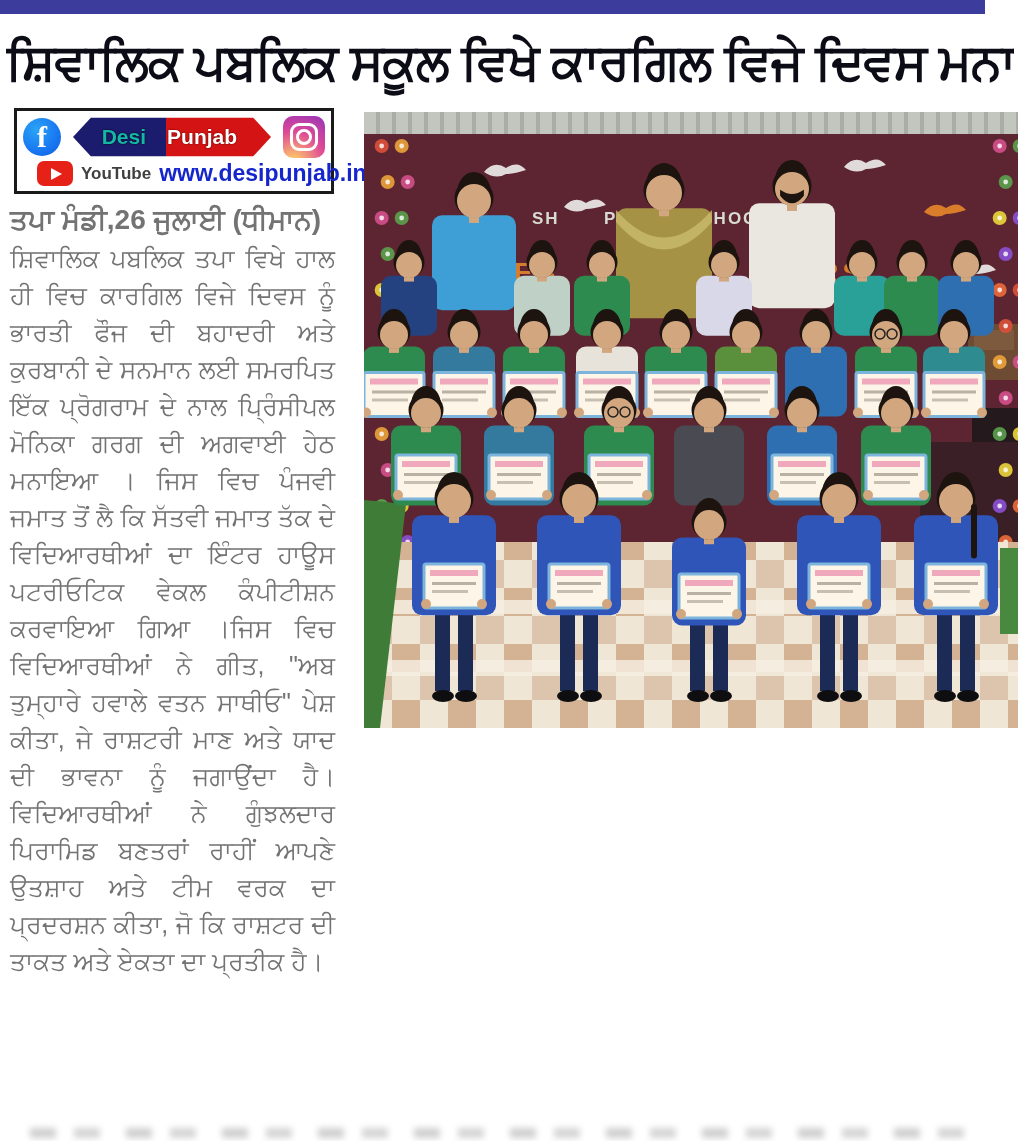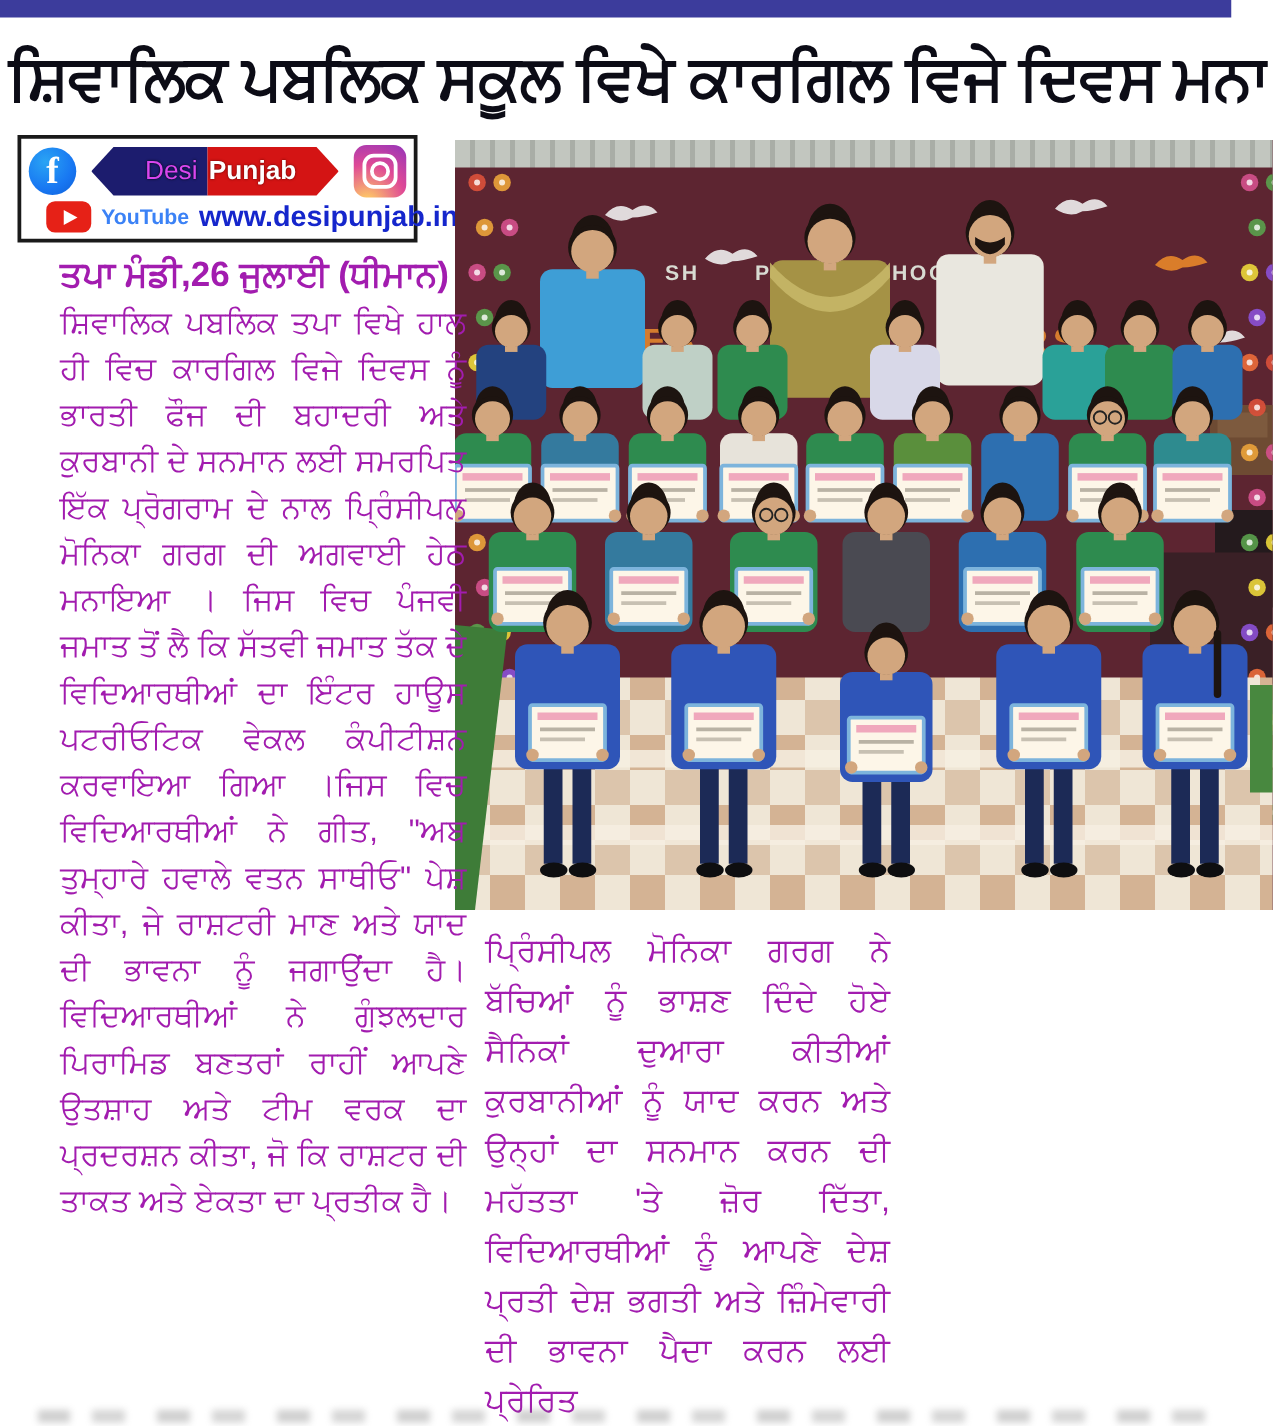--- a/index.html
+++ b/index.html
@@ -36,48 +36,48 @@
     color:#fff;font-weight:bold;font-size:30px;line-height:38px;text-align:center;
     font-family:"Liberation Serif",serif;
   }
   .dp-logo{
     position:relative;width:198px;height:44px;
     clip-path:polygon(0% 50%,9% 6%,91% 6%,100% 50%,91% 94%,9% 94%);
     display:flex;
   }
   .dp-left{width:47%;height:100%;background:#1c1c6e;display:flex;align-items:center;justify-content:flex-end;}
   .dp-right{width:53%;height:100%;background:#d41414;display:flex;align-items:center;justify-content:flex-start;}
-  .dp-left span{color:#d946ef;font-weight:normal;font-size:21px;padding-right:8px;text-shadow:0 0 2px #000;}
+  .dp-left span{color:#14b8a6;font-weight:bold;font-size:21px;padding-right:20px;text-shadow:0 0 2px #000;}
   .dp-right span{color:#fff;font-weight:bold;font-size:21px;padding-left:1px;text-shadow:0 0 2px #500;}
   .ig-icon{
     width:42px;height:42px;border-radius:10px;position:relative;
     background:radial-gradient(circle at 25% 110%,#fdc468 8%,#df4996 55%,#9b36b7 95%);
   }
   .ig-icon::before{
     content:"";position:absolute;inset:7px;border:3px solid #fff;border-radius:9px;
   }
   .ig-icon::after{
     content:"";position:absolute;left:13px;top:13px;width:10px;height:10px;
     border:3px solid #fff;border-radius:50%;
   }
   .yt-icon{
     width:36px;height:25px;border-radius:7px;background:#e62117;position:relative;flex:none;
   }
   .yt-icon::after{
     content:"";position:absolute;left:14px;top:6.5px;
     border-left:11px solid #fff;border-top:6px solid transparent;border-bottom:6px solid transparent;
   }
-  .yt-label{font-size:17px;font-weight:bold;color:#3b82f6;letter-spacing:0;}
+  .yt-label{font-size:17px;font-weight:bold;color:#404040;letter-spacing:0;}
   .site-url{font-size:23px;font-weight:bold;color:#1526cc;letter-spacing:0;}
 
   
   .photo-frame{position:absolute;left:364px;top:112px;width:662px;height:616px;background:#5d2531;overflow:hidden;}
 
   
-  .col{position:absolute;color:#a21caf;text-align:justify;margin-left:38px;}
+  .col{position:absolute;color:#737373;text-align:justify;}
   .col-left{left:10px;top:200px;width:325px;font-size:25px;line-height:37px;}
   .dateline{font-weight:bold;font-size:28px;line-height:40px;text-align:left;white-space:nowrap;}
   .col-mid{left:350px;top:740px;width:324px;font-size:26px;line-height:40px;}
   .col-right{left:686px;top:740px;width:322px;font-size:26px;line-height:40px;}
 
   
   .bottom-blur{
     position:absolute;left:30px;top:1128px;width:940px;height:10px;opacity:.35;
     background:repeating-linear-gradient(90deg,#777 0 26px,transparent 26px 44px,#888 44px 70px,transparent 70px 96px);
     filter:blur(3px);
@@ -635,19 +635,16 @@
           </g>
         </g>
     </svg>
   </div>
 
   <div class="col col-left">
     <div class="dateline">ਤਪਾ ਮੰਡੀ,26 ਜੁਲਾਈ (ਧੀਮਾਨ)</div>
     <span>ਸ਼ਿਵਾਲਿਕ ਪਬਲਿਕ ਤਪਾ ਵਿਖੇ ਹਾਲ ਹੀ ਵਿਚ ਕਾਰਗਿਲ ਵਿਜੇ ਦਿਵਸ ਨੂੰ ਭਾਰਤੀ ਫੌਜ ਦੀ ਬਹਾਦਰੀ ਅਤੇ ਕੁਰਬਾਨੀ ਦੇ ਸਨਮਾਨ ਲਈ ਸਮਰਪਿਤ ਇੱਕ ਪ੍ਰੋਗਰਾਮ ਦੇ ਨਾਲ ਪ੍ਰਿੰਸੀਪਲ ਮੋਨਿਕਾ ਗਰਗ ਦੀ ਅਗਵਾਈ ਹੇਠ ਮਨਾਇਆ । ਜਿਸ ਵਿਚ ਪੰਜਵੀ ਜਮਾਤ ਤੋਂ ਲੈ ਕਿ ਸੱਤਵੀ ਜਮਾਤ ਤੱਕ ਦੇ ਵਿਦਿਆਰਥੀਆਂ ਦਾ ਇੰਟਰ ਹਾਊਸ ਪਟਰੀਓਟਿਕ ਵੇਕਲ ਕੰਪੀਟੀਸ਼ਨ ਕਰਵਾਇਆ ਗਿਆ ।ਜਿਸ ਵਿਚ ਵਿਦਿਆਰਥੀਆਂ ਨੇ ਗੀਤ, "ਅਬ ਤੁਮ੍ਹਾਰੇ ਹਵਾਲੇ ਵਤਨ ਸਾਥੀਓ" ਪੇਸ਼ ਕੀਤਾ, ਜੇ ਰਾਸ਼ਟਰੀ ਮਾਣ ਅਤੇ ਯਾਦ ਦੀ ਭਾਵਨਾ ਨੂੰ ਜਗਾਉਂਦਾ ਹੈ। ਵਿਦਿਆਰਥੀਆਂ ਨੇ ਗੁੰਝਲਦਾਰ ਪਿਰਾਮਿਡ ਬਣਤਰਾਂ ਰਾਹੀਂ ਆਪਣੇ ਉਤਸ਼ਾਹ ਅਤੇ ਟੀਮ ਵਰਕ ਦਾ ਪ੍ਰਦਰਸ਼ਨ ਕੀਤਾ, ਜੋ ਕਿ ਰਾਸ਼ਟਰ ਦੀ ਤਾਕਤ ਅਤੇ ਏਕਤਾ ਦਾ ਪ੍ਰਤੀਕ ਹੈ।</span>
   </div>
 
-  <div class="col col-mid">
-    <span>ਪ੍ਰਿੰਸੀਪਲ ਮੋਨਿਕਾ ਗਰਗ ਨੇ ਬੱਚਿਆਂ ਨੂੰ ਭਾਸ਼ਣ ਦਿੰਦੇ ਹੋਏ ਸੈਨਿਕਾਂ ਦੁਆਰਾ ਕੀਤੀਆਂ ਕੁਰਬਾਨੀਆਂ ਨੂੰ ਯਾਦ ਕਰਨ ਅਤੇ ਉਨ੍ਹਾਂ ਦਾ ਸਨਮਾਨ ਕਰਨ ਦੀ ਮਹੱਤਤਾ 'ਤੇ ਜ਼ੋਰ ਦਿੱਤਾ, ਵਿਦਿਆਰਥੀਆਂ ਨੂੰ ਆਪਣੇ ਦੇਸ਼ ਪ੍ਰਤੀ ਦੇਸ਼ ਭਗਤੀ ਅਤੇ ਜ਼ਿੰਮੇਵਾਰੀ ਦੀ ਭਾਵਨਾ ਪੈਦਾ ਕਰਨ ਲਈ ਪ੍ਰੇਰਿਤ</span>
-  </div>
 
 
   <div class="bottom-blur"></div>
 </div>
 
 </body></html>

